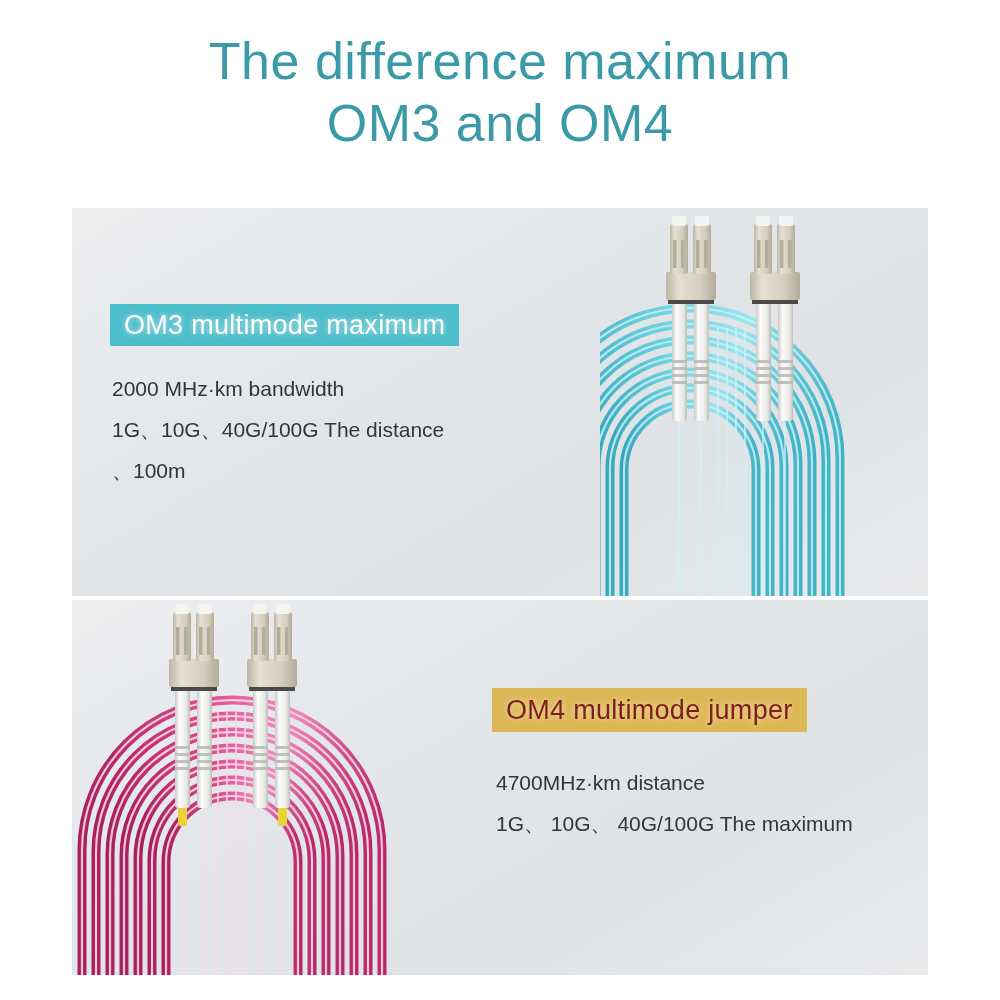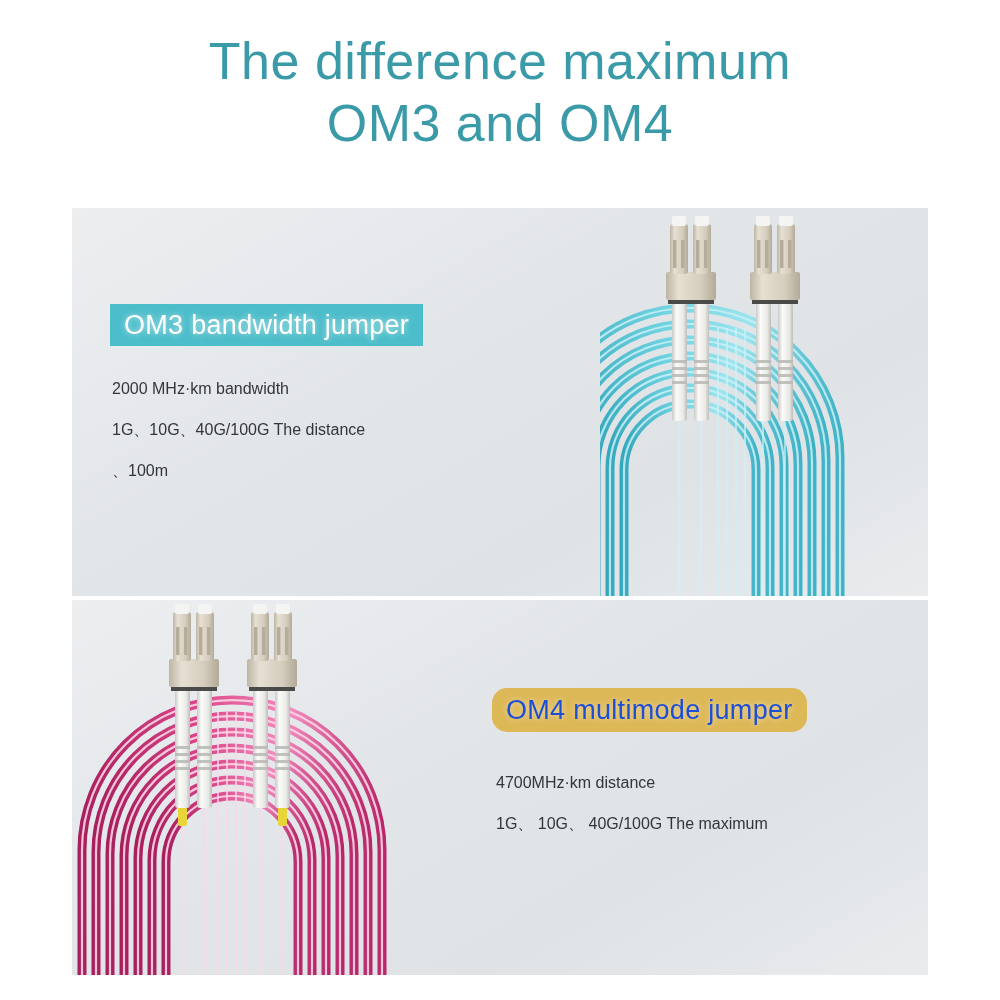--- a/index.html
+++ b/index.html
@@ -69,30 +69,29 @@
     left: 110px;
     top: 304px;
     height: 42px;
     background: #4cbdca;
   }
   #badge-om4 {
     left: 492px;
     top: 688px;
     height: 44px;
     background: #ddb857;
-    color: #1d4ed8;
+    color: #7f1d1d;
     text-shadow: 0 0 6px rgba(255,255,255,0.55);
-    border-radius: 15px;
   }
 
   
   .body-text {
     position: absolute;
     color: #333638;
-    font-size: 16px;
+    font-size: 21px;
     line-height: 41px;
     white-space: nowrap;
   }
   #text-om3 { left: 112px; top: 368px; }
   #text-om4 { left: 496px; top: 762px; }
   .body-text div { white-space: nowrap; }
 
   
   .cable-wrap {
     position: absolute;
@@ -258,21 +257,21 @@
             <rect x="188" y="32" width="3.5" height="28"></rect>
         </g>
         <rect x="156" y="8" width="14" height="10" rx="2" fill="#f4f4f2"></rect>
         <rect x="179" y="8" width="14" height="10" rx="2" fill="#f4f4f2"></rect>
       </g>
     </g>
   </svg>
 </div>
 
 <div class="badge" id="badge-om3">
-  <span>OM3 bandwidth jumper</span>
+  <span>OM3 multimode maximum</span>
 </div>
 
 <div class="body-text" id="text-om3">
   <div>2000 MHz·km bandwidth</div>
   <div>1G、10G、40G/100G The distance</div>
   <div>、100m</div>
 </div>
 
 <div class="panel" id="panel-om4"></div>
 

